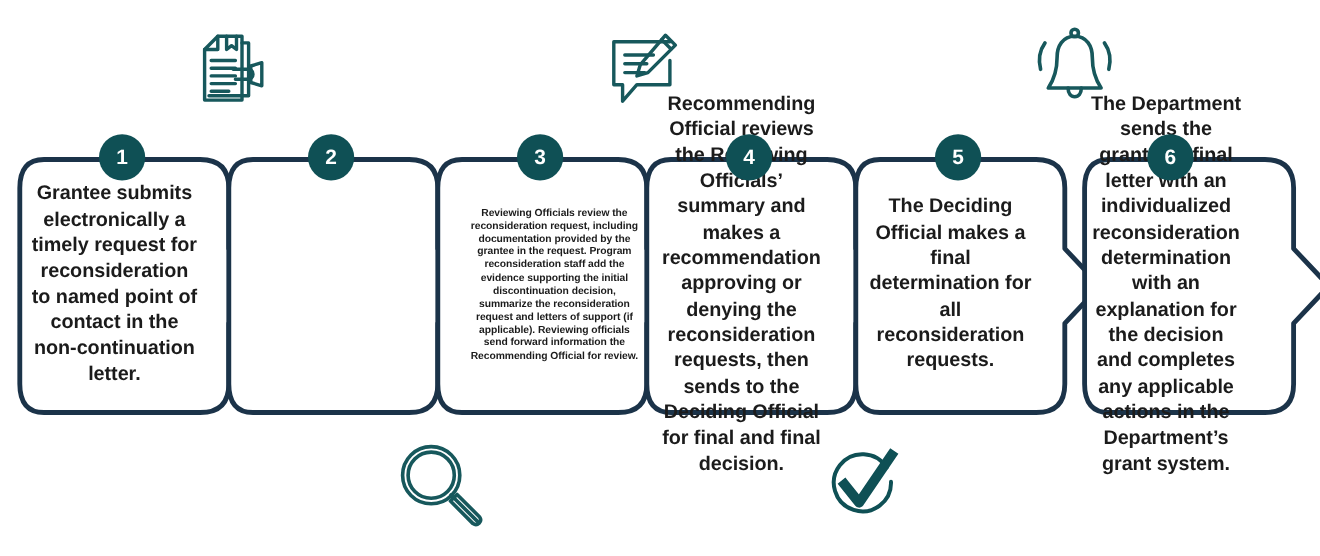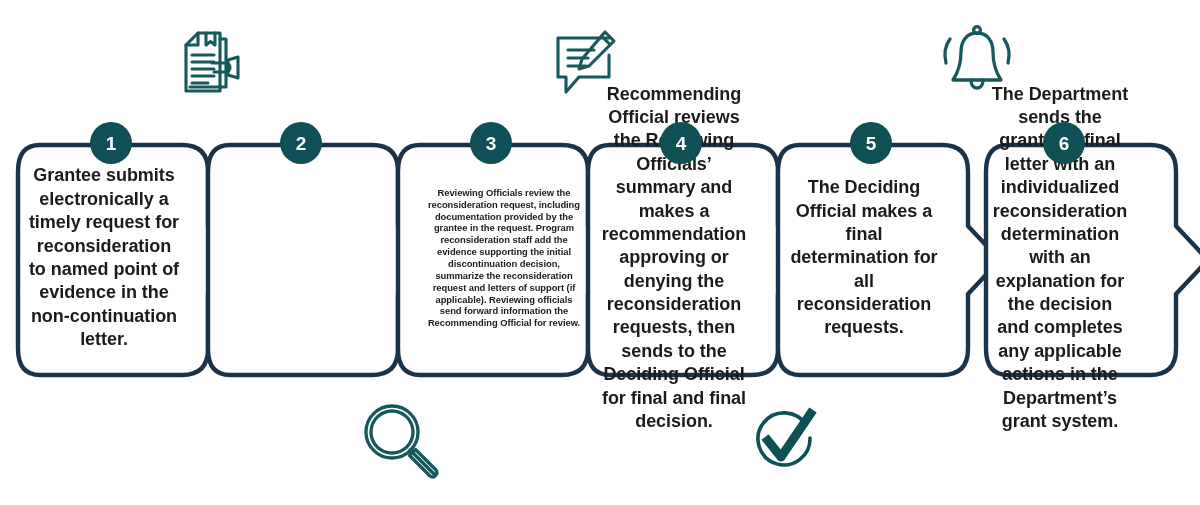--- a/index.html
+++ b/index.html
@@ -158,21 +158,21 @@
   </div>
 
   <div class="step" id="step-1">
     <div class="step-shape">
       <svg viewBox="0 0 226 234" preserveAspectRatio="none">
         <path d="M26 4 L168 4 Q194 4 194 30 L194 85 L226 119 L194 153 L194 208
                  Q194 234 168 234 L26 234 Q4 234 4 208 L4 30 Q4 4 26 4 Z" fill="#ffffff" stroke="#1b3349" stroke-width="4.4" stroke-linejoin="round" stroke-linecap="round"></path>
       </svg>
     </div>
     <div class="step-badge">1</div>
-    <div class="step-text">Grantee submits electronically a timely request for reconsideration to named point of evidence in the non-continuation letter.</div>
+    <div class="step-text">Grantee submits electronically a timely request for reconsideration to named point of contact in the non-continuation letter.</div>
   </div>
 
   <div class="step" id="step-2">
     <div class="step-shape">
       <svg viewBox="0 0 226 234" preserveAspectRatio="none">
         <path d="M26 4 L168 4 Q194 4 194 30 L194 85 L226 119 L194 153 L194 208
                  Q194 234 168 234 L26 234 Q4 234 4 208 L4 30 Q4 4 26 4 Z" fill="#ffffff" stroke="#1b3349" stroke-width="4.4" stroke-linejoin="round" stroke-linecap="round"></path>
       </svg>
     </div>
     <div class="step-badge">2</div>

